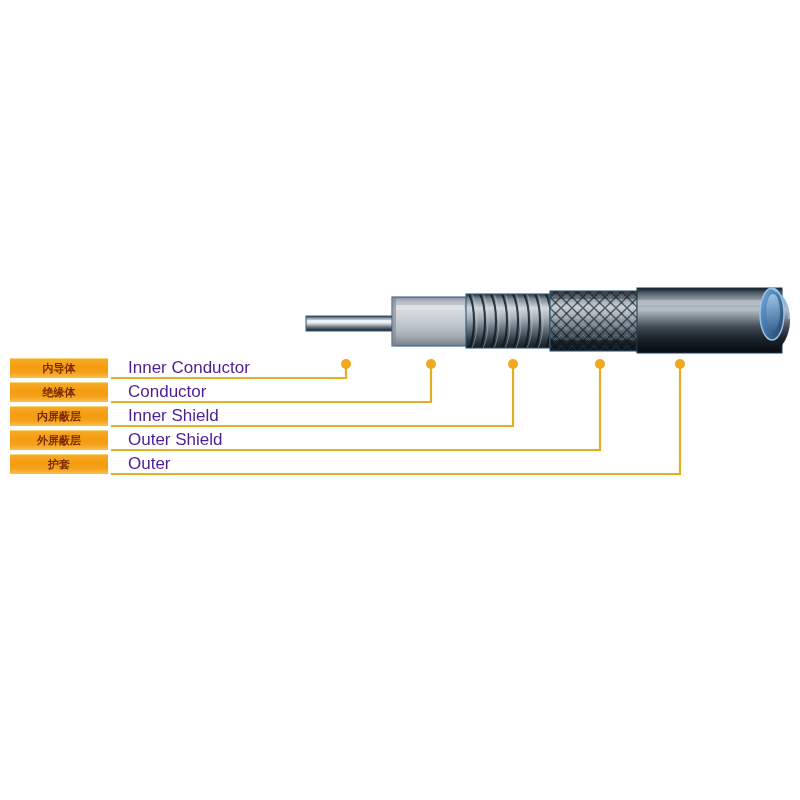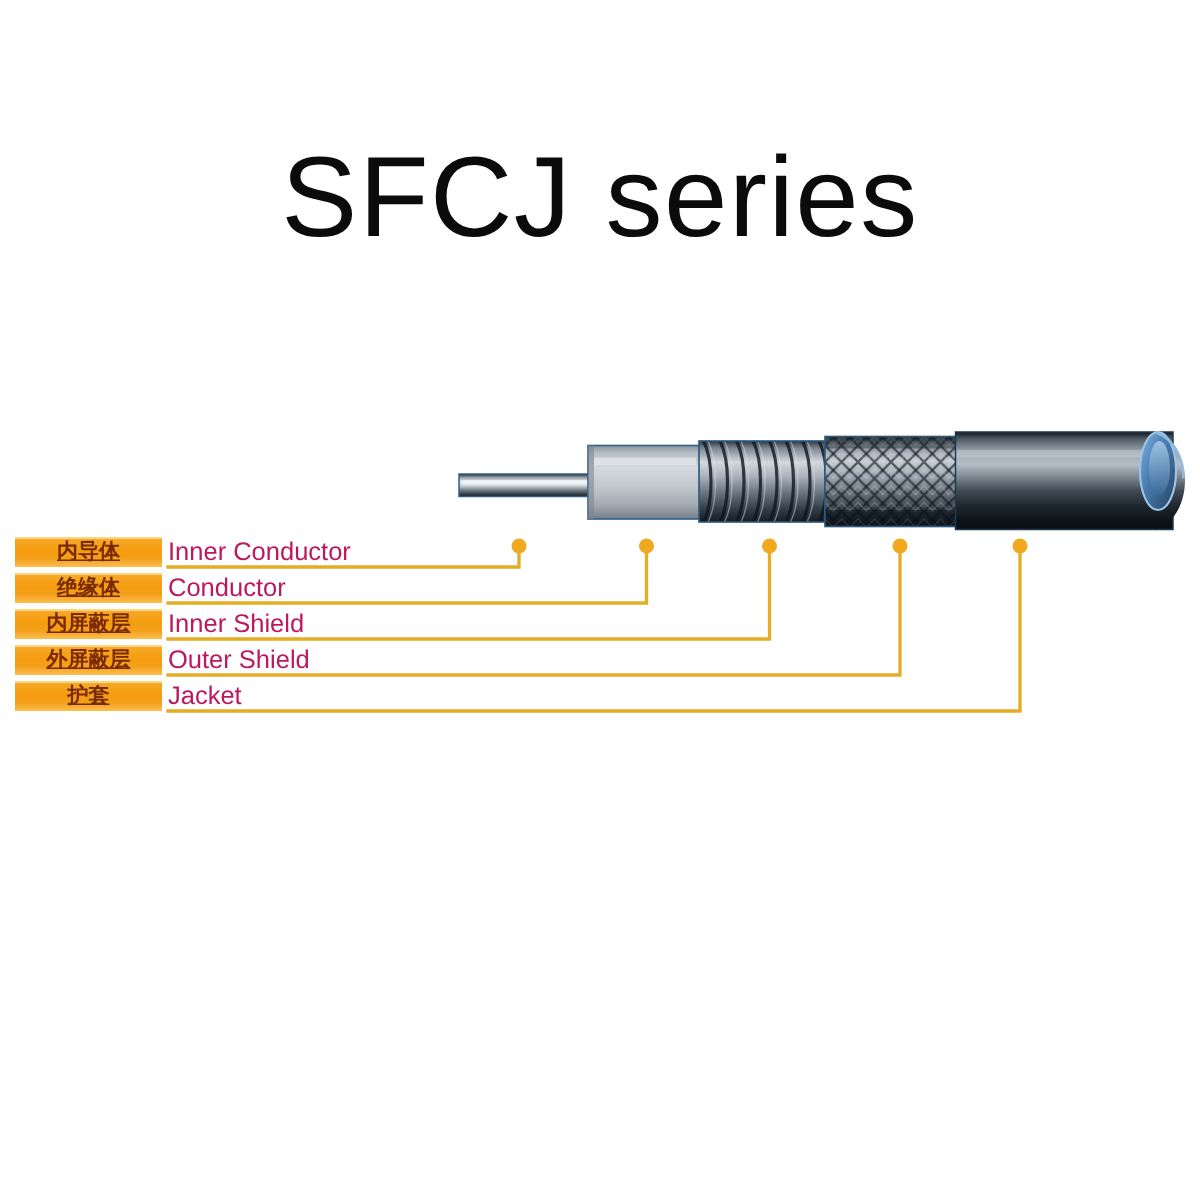--- a/index.html
+++ b/index.html
@@ -31,43 +31,41 @@
   
   #legend{position:absolute;left:0;top:0;width:800px;height:800px;}
   .legend-row{position:absolute;left:0;height:22px;}
   .badge{
     position:absolute;left:10px;top:0;
     width:98px;height:20px;
     background:linear-gradient(to bottom,#f7a928 0%,#f59d10 42%,#f4a01b 70%,#fbbe4e 100%);
     border-top:1px solid #f6d77a;
     box-sizing:border-box;
     color:#7a2a00;
-    font-size:14px;
+    font-size:11px;
     font-weight:700;
     line-height:19px;
     text-align:center;
     font-family:"DejaVu Sans", sans-serif;
     letter-spacing:0px;
-    text-decoration:underline;
   }
   .en-label{
-    position:absolute;left:112px;top:-1px;
+    position:absolute;left:128px;top:-1px;
     font-size:17px;
-    color:#be185d;
+    color:#4c1d95;
     line-height:21px;
     white-space:pre;
     font-family:"Liberation Sans", sans-serif;
   }
 </style>
 </head>
 <body>
 
 <div id="stage">
 
-  <div id="title">SFCJ series</div>
 
   <svg id="cable" viewBox="0 0 800 800" width="800" height="800" xmlns="http://www.w3.org/2000/svg">
     <defs>
 
       <linearGradient id="gConductor" x1="0" y1="0" x2="0" y2="1">
         <stop offset="0%" stop-color="#20282f"></stop>
         <stop offset="14%" stop-color="#8e979f"></stop>
         <stop offset="34%" stop-color="#e9ecef"></stop>
         <stop offset="52%" stop-color="#cfd4d9"></stop>
         <stop offset="74%" stop-color="#6a747d"></stop>
@@ -245,17 +243,17 @@
       <div class="en-label">Inner Shield</div>
     </div>
 
     <div class="legend-row" style="top:430px;">
       <div class="badge">外屏蔽层</div>
       <div class="en-label">Outer Shield</div>
     </div>
 
     <div class="legend-row" style="top:454px;">
       <div class="badge">护套</div>
-      <div class="en-label">Jacket</div>
+      <div class="en-label">Outer</div>
     </div>
 
   </div>
 </div>
 
 </body></html>

